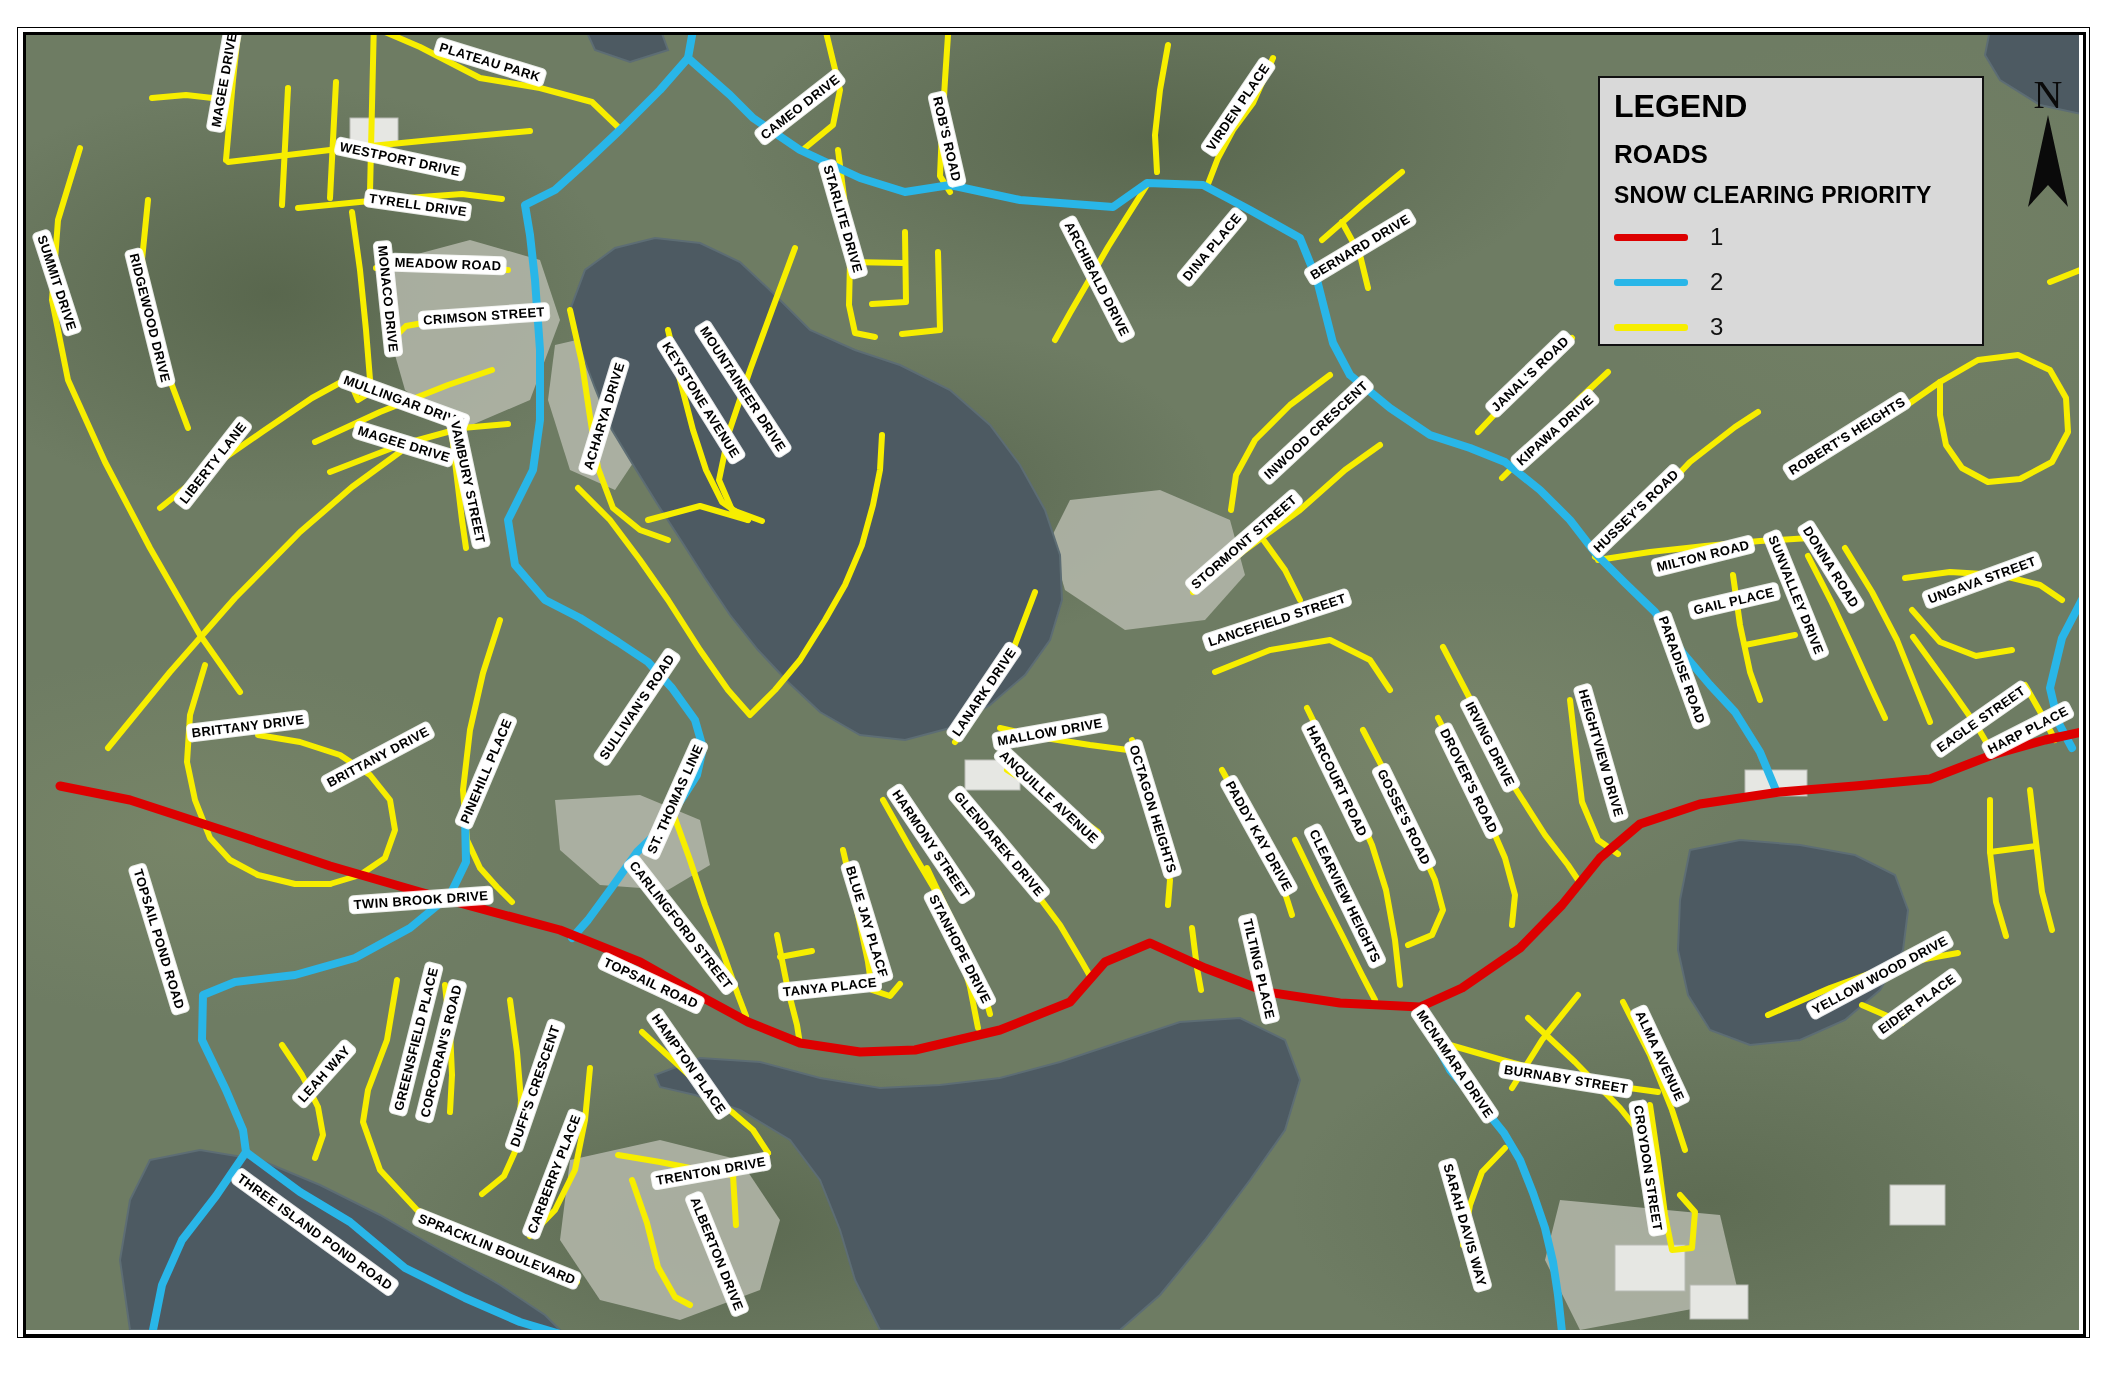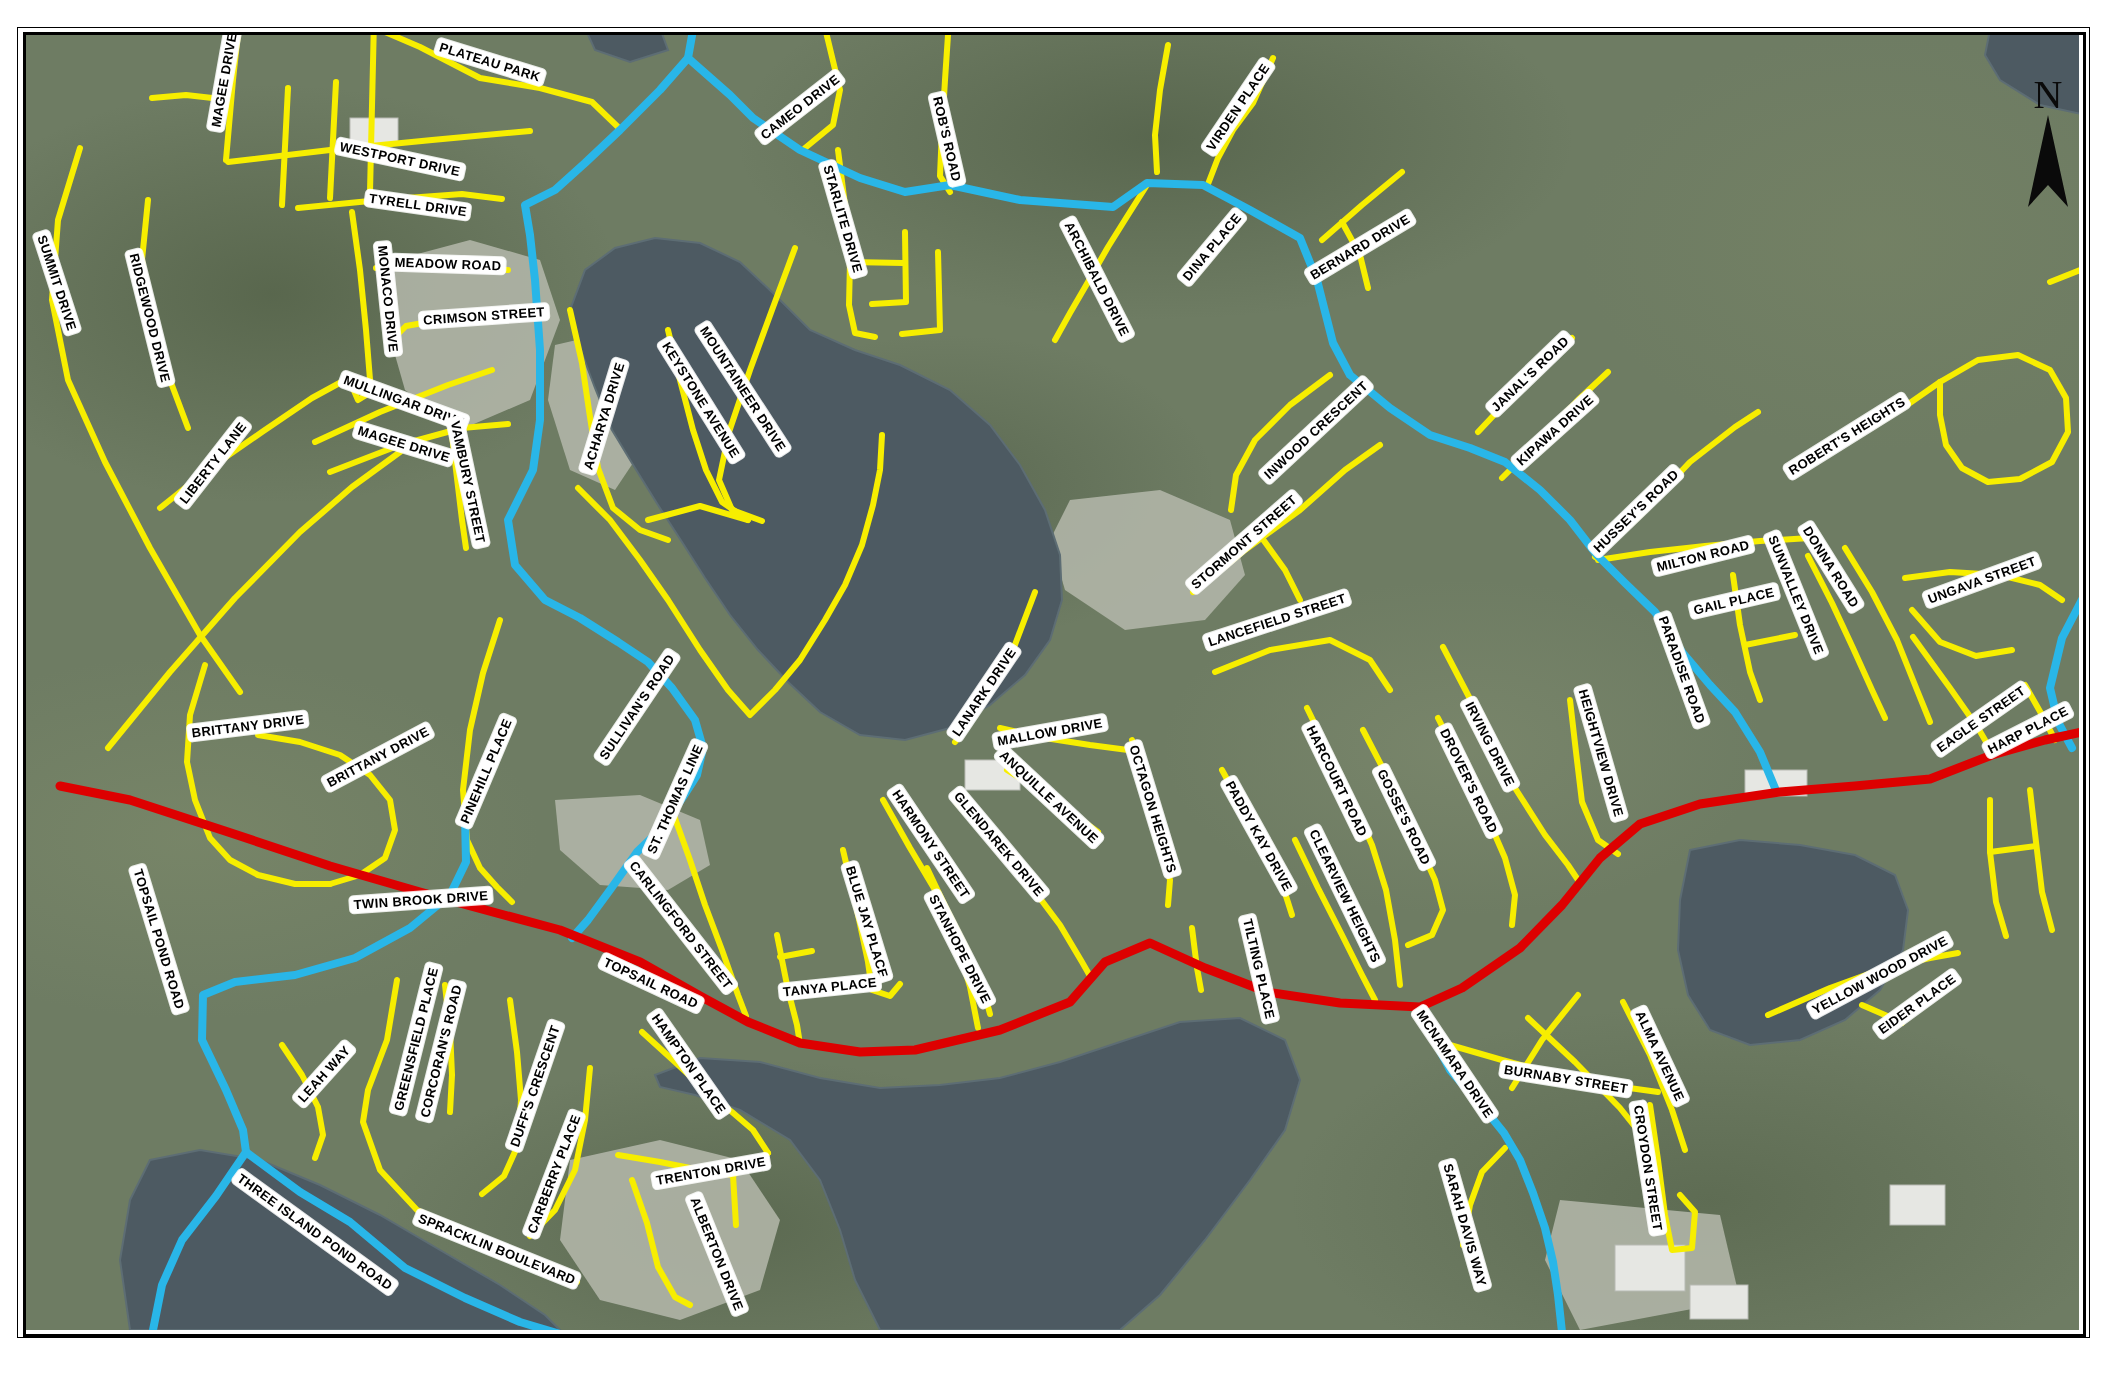--- a/index.html
+++ b/index.html
@@ -250,20 +250,39 @@
         <div class="lbl" style="left: 390px; top: 1004px; transform: translate(-50%, -50%) rotate(-76deg);">GREENSFIELD PLACE</div>
         <div class="lbl" style="left: 415px; top: 1016px; transform: translate(-50%, -50%) rotate(-76deg);">CORCORAN'S ROAD</div>
         <div class="lbl" style="left: 509px; top: 1051px; transform: translate(-50%, -50%) rotate(-71deg);">DUFF'S CRESCENT</div>
         <div class="lbl" style="left: 528px; top: 1139px; transform: translate(-50%, -50%) rotate(-69deg);">CARBERRY PLACE</div>
         <div class="lbl" style="left: 471px; top: 1214px; transform: translate(-50%, -50%) rotate(22deg);">SPRACKLIN BOULEVARD</div>
         <div class="lbl" style="left: 663px; top: 1029px; transform: translate(-50%, -50%) rotate(55deg);">HAMPTON PLACE</div>
         <div class="lbl" style="left: 685px; top: 1136px; transform: translate(-50%, -50%) rotate(-10deg);">TRENTON DRIVE</div>
         <div class="lbl" style="left: 691px; top: 1219px; transform: translate(-50%, -50%) rotate(68deg);">ALBERTON DRIVE</div>
       </div>
 
+    <div id="legend">
+      <div class="t1">LEGEND</div>
+      <div class="t2">ROADS</div>
+      <div class="t3">SNOW CLEARING PRIORITY</div>
+      <div id="legend-rows">
+          <div class="leg-row">
+            <div class="leg-swatch" style="background: rgb(221, 0, 0);"></div>
+            <div class="leg-num">1</div>
+          </div>
+          <div class="leg-row">
+            <div class="leg-swatch" style="background: rgb(41, 182, 232);"></div>
+            <div class="leg-num">2</div>
+          </div>
+          <div class="leg-row">
+            <div class="leg-swatch" style="background: rgb(247, 238, 0);"></div>
+            <div class="leg-num">3</div>
+          </div>
+        </div>
+    </div>
 
     <div id="north">
       <div class="n">N</div>
       <svg width="44" height="96" viewBox="0 0 44 96">
         <polygon points="22,0 42,92 22,70 2,92" fill="#0a0a0a"></polygon>
       </svg>
     </div>
   </div>
   <div id="frame-outer"></div>
   <div id="frame-inner"></div>

